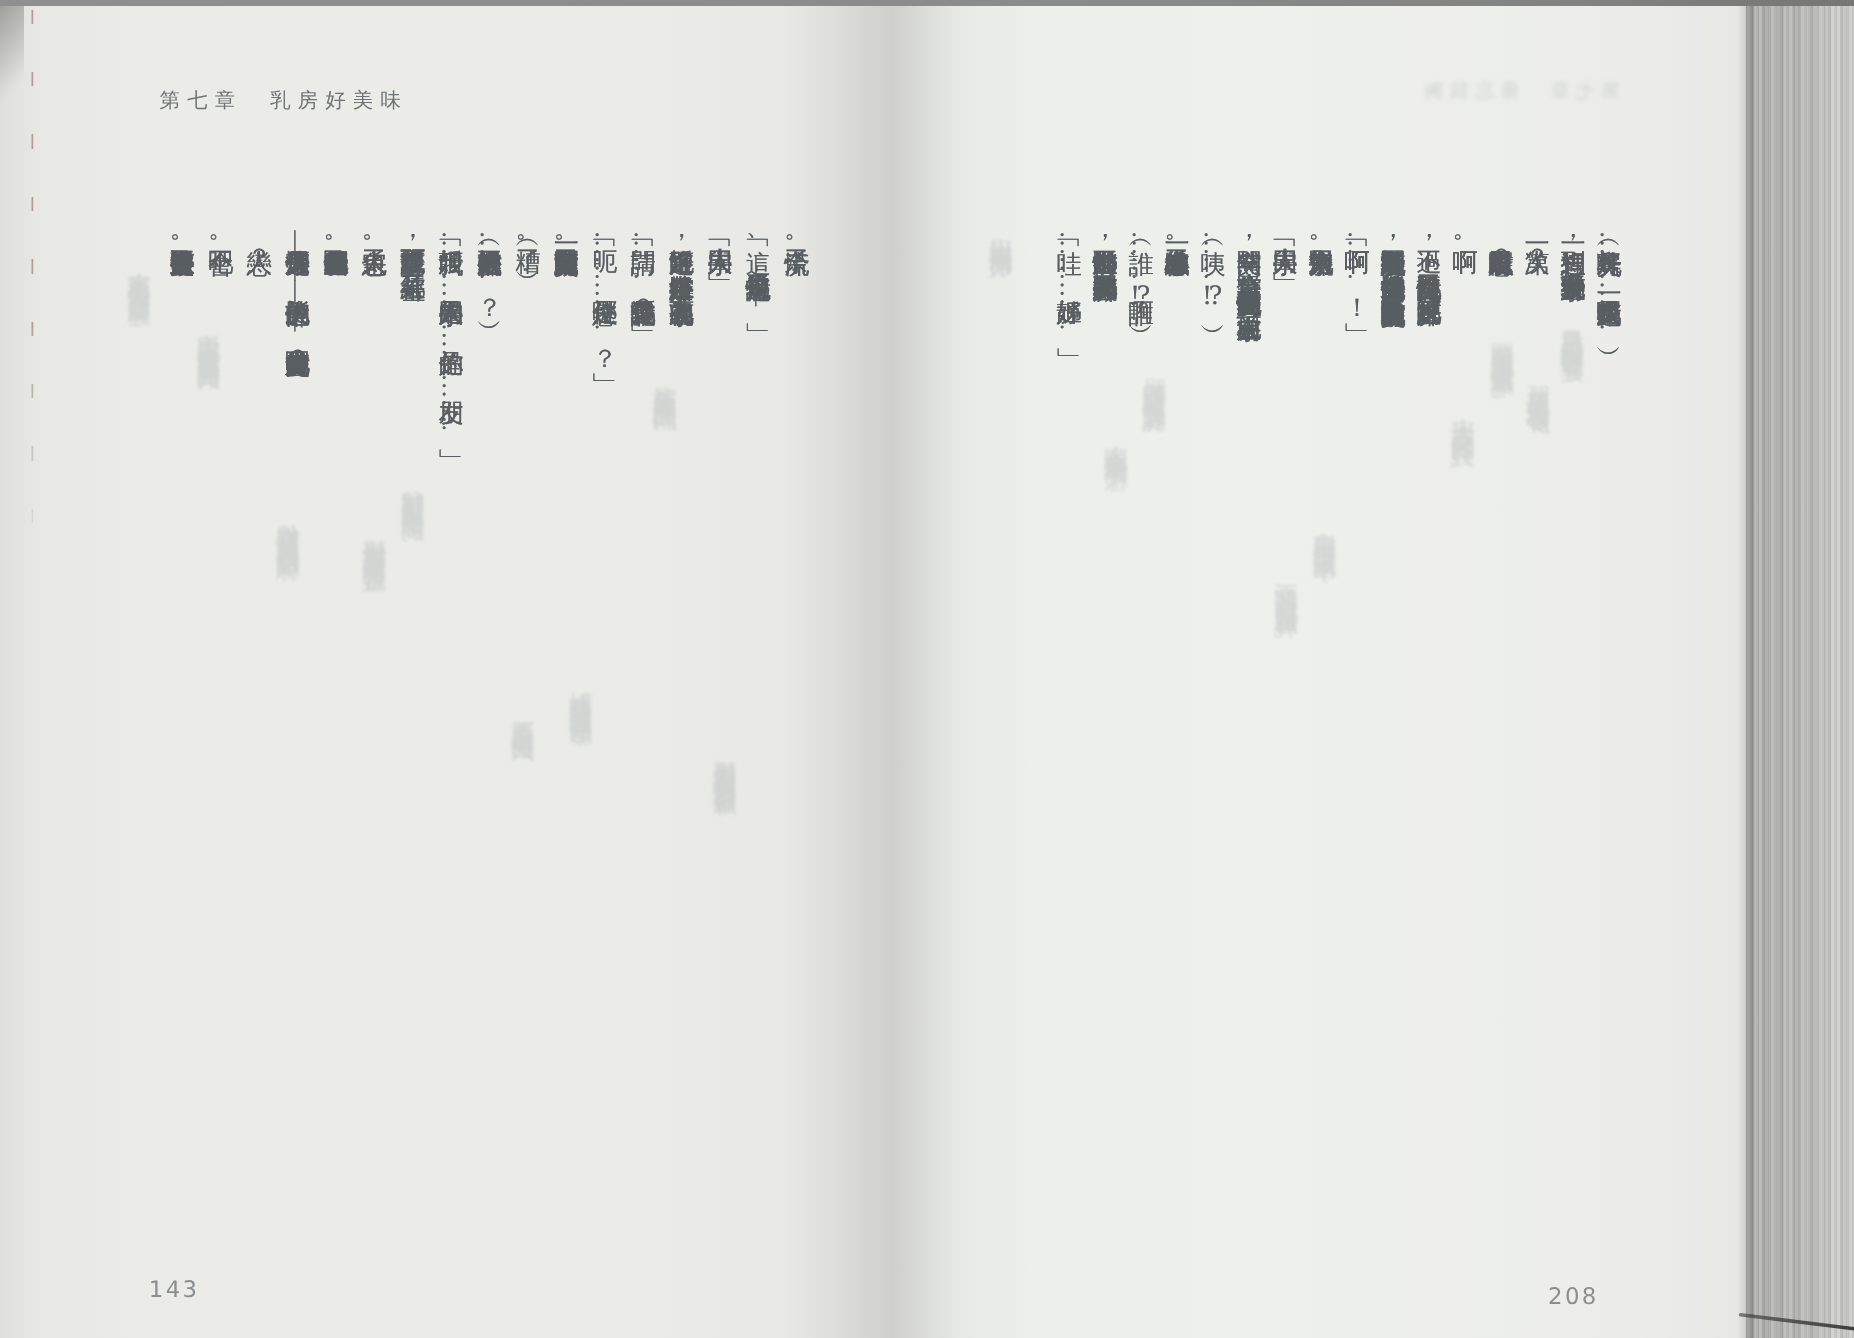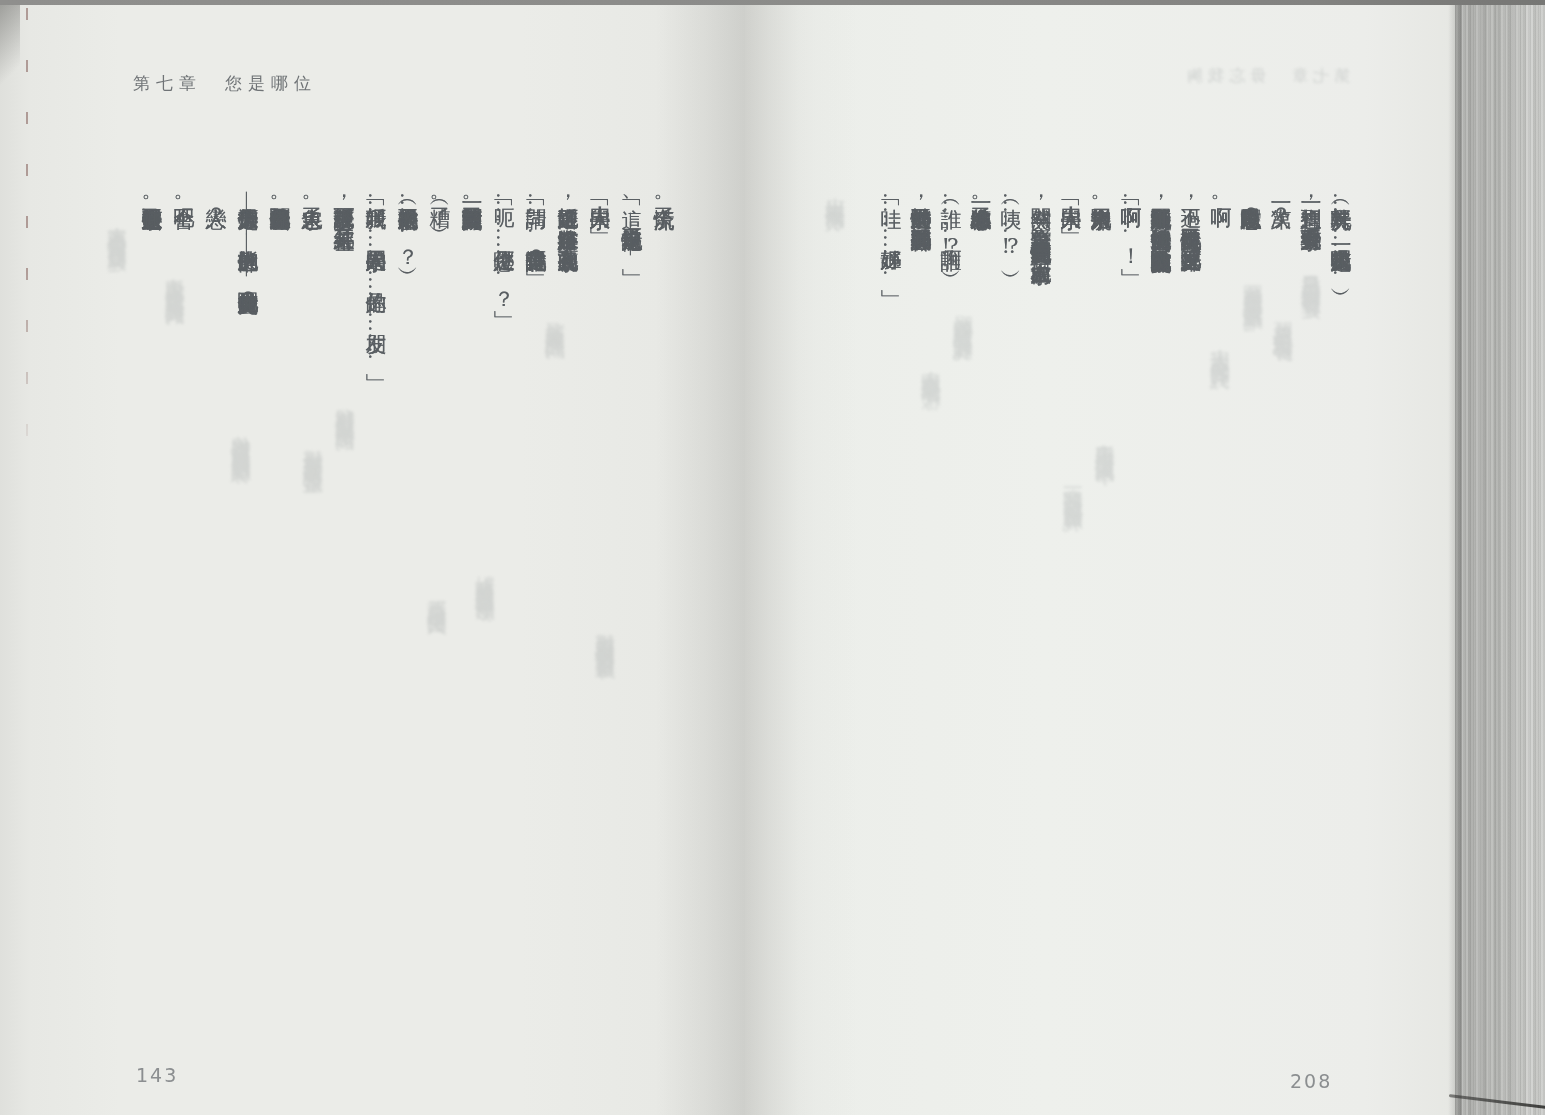--- a/index.html
+++ b/index.html
@@ -63,21 +63,21 @@
     text-shadow:0 0 0.5px rgba(95,100,105,0.65);
   }
   .page-text p{margin:0;padding:0;text-indent:2em;}
   .text-left{left:136px;top:150px;width:544px;height:885px;line-height:32px;}
   .text-right{left:846px;top:150px;width:510px;height:885px;line-height:30px;}
   .page-number{
     position:absolute;z-index:10;
     font-family:"DejaVu Sans","Liberation Sans",sans-serif;
     font-size:19px;color:#8b8e90;letter-spacing:2px;
   }
-  .pn-left{left:136px;top:1064px;text-align:center;}
+  .pn-left{left:124px;top:1064px;text-align:center;}
   .pn-right{left:1290px;top:1070px;}
   .ghost{
     position:absolute;z-index:2;writing-mode:vertical-rl;
     font-size:20px;letter-spacing:2px;color:#8d9394;
     opacity:0.26;filter:blur(1.4px);transform:scaleX(-1);
     pointer-events:none;white-space:nowrap;
   }
   .ghost-header{
     position:absolute;left:1182px;top:66px;z-index:2;
     font-size:16px;letter-spacing:5px;color:#8d9394;
@@ -106,21 +106,21 @@
 <div class="ghost" style="left:470px;top:560px">對方美麗的臉龐蒙上了一層陰影</div>
 <div class="ghost" style="left:422px;top:584px">難不成是很親密的人</div>
 <div class="ghost" style="left:330px;top:392px">我叫靜姬是宗人同學的是你的</div>
 <div class="ghost" style="left:298px;top:434px">靜姬說著低下頭來耳朵都羞紅了</div>
 <div class="ghost" style="left:226px;top:420px">他很好奇自己和這個人是什麼關係</div>
 <div class="ghost" style="left:160px;top:262px">這個人長得十分漂亮胸部也挺大的</div>
 <div class="ghost" style="left:102px;top:210px">宗人並不覺得自己有這麼受歡迎</div>
 
 <div class="gutter-shadow"></div>
 
-<div class="chapter-header">第七章　您是哪位</div>
+<div class="chapter-header">第七章　乳房好美味</div>
 <div class="page-text text-left">
     <p>流奈慌了。</p>
     <p>「這、這是為了恢復記憶——」</p>
     <p>「宗人同學！」</p>
     <p>靜姬跑近浴缸，將手撐在浴缸邊緣，凝視著宗人的面孔。</p>
     <p>「請問……你還記得我是誰嗎？」</p>
     <p>「呃……您是哪位……？」</p>
     <p>對方美麗的臉龐蒙上了一層陰影。</p>
     <p>（糟了。）</p>
     <p>（難不成是很親密的人……？）</p>

